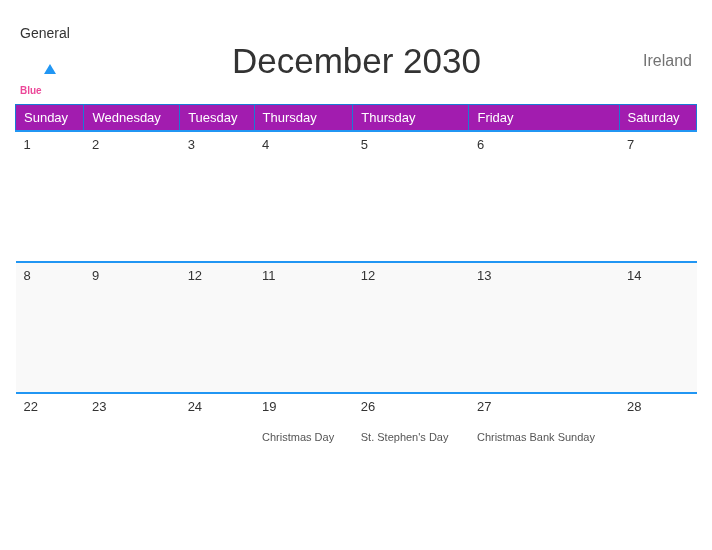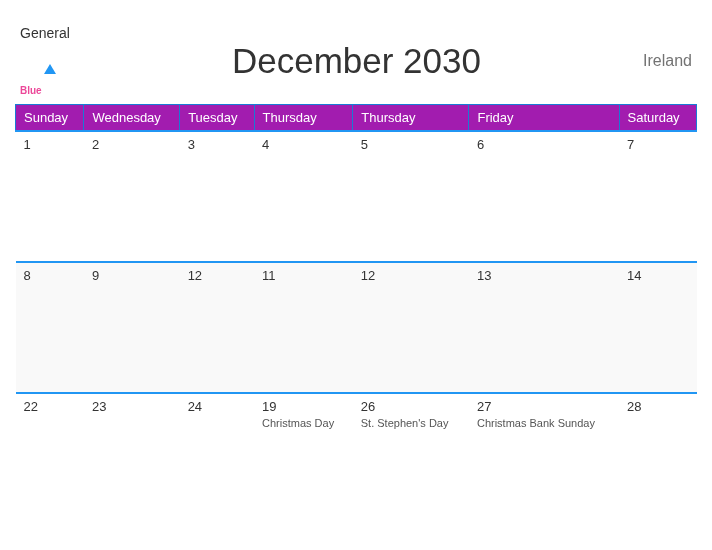--- a/index.html
+++ b/index.html
@@ -99,21 +99,21 @@
     }
     .day-number {
       font-size: 13px;
       color: #333;
       display: block;
     }
     .event-label {
       font-size: 11px;
       color: #555;
       display: block;
-      margin-top: 2px;
+      margin-top: 16px;
       line-height: 1.3;
     }
   </style>
 </head>
 <body>
 
 <div class="calendar-container">
   <div class="header">
     <div class="logo">
       <span class="logo-general">General</span>

